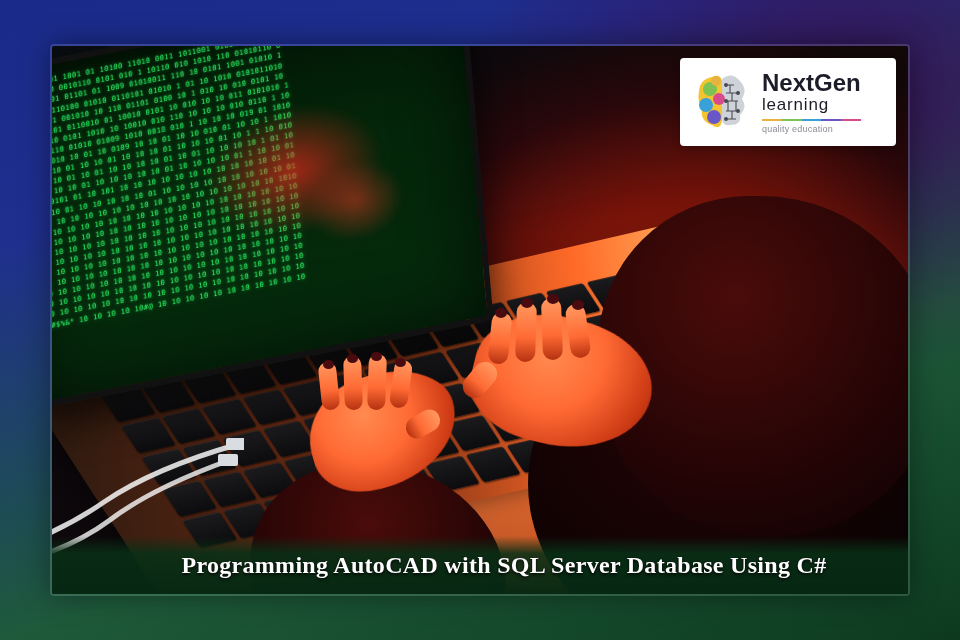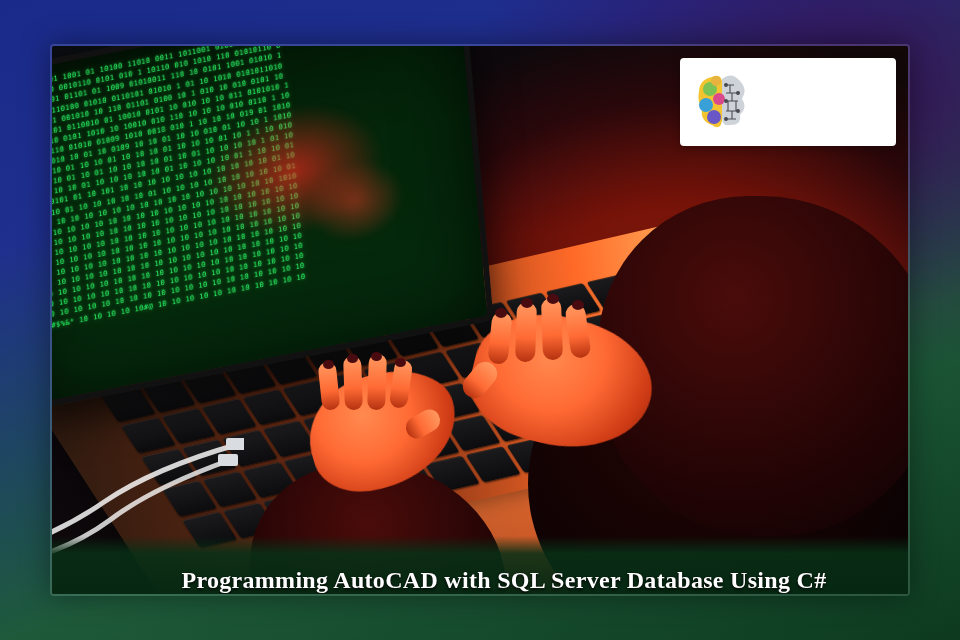--- a/index.html
+++ b/index.html
@@ -157,21 +157,21 @@
   }
   .badge .tag {
     font-family: "Segoe UI", Arial, sans-serif;
     font-size: 9px; color: #8b8b93; margin-top: 4px; letter-spacing: 0.2px;
   }
   
   .caption {
     position: absolute; left: 0; right: 0; bottom: 0;
     height: 58px;
     background: linear-gradient(180deg, rgba(8,48,22,0.0) 0%, rgba(8,48,22,0.88) 30%, rgba(6,40,18,0.98) 100%);
-    display: flex; align-items: flex-end; justify-content: center; padding-left: 48px;
+    display: flex; align-items: center; justify-content: center; padding-left: 48px;
   }
   .caption span {
     color: #fff;
     font-family: "Georgia","Palatino Linotype","Book Antiqua",serif;
     font-weight: 700;
     font-size: 24px;
     letter-spacing: 0.3px;
     text-shadow: 0 2px 3px rgba(0,0,0,0.7), 0 0 1px #000;
   }
 </style>
@@ -336,18 +336,24 @@
             <path d="M34 14 L42 14 M38 14 L38 22 M34 22 L46 22 M40 22 L40 30 M34 30 L46 30 M36 30 L36 40 M44 30 L44 40 M34 40 L46 40 M40 40 L40 48 M34 48 L44 48"></path>
             <circle cx="34" cy="14" r="1.4" fill="#4a4a52"></circle>
             <circle cx="46" cy="22" r="1.4" fill="#4a4a52"></circle>
             <circle cx="34" cy="30" r="1.4" fill="#4a4a52"></circle>
             <circle cx="46" cy="40" r="1.4" fill="#4a4a52"></circle>
             <circle cx="34" cy="48" r="1.4" fill="#4a4a52"></circle>
           </g>
         </g>
       </svg>
     </div>
+    <div class="txt">
+      <span class="brand1">NextGen</span>
+      <span class="brand2">learning</span>
+      <div class="rule"></div>
+      <span class="tag">quality education</span>
+    </div>
   </div>
 
   <div class="caption">
     <span>Programming AutoCAD with SQL Server Database Using C#</span>
   </div>
 </div>
 
 </body></html>

